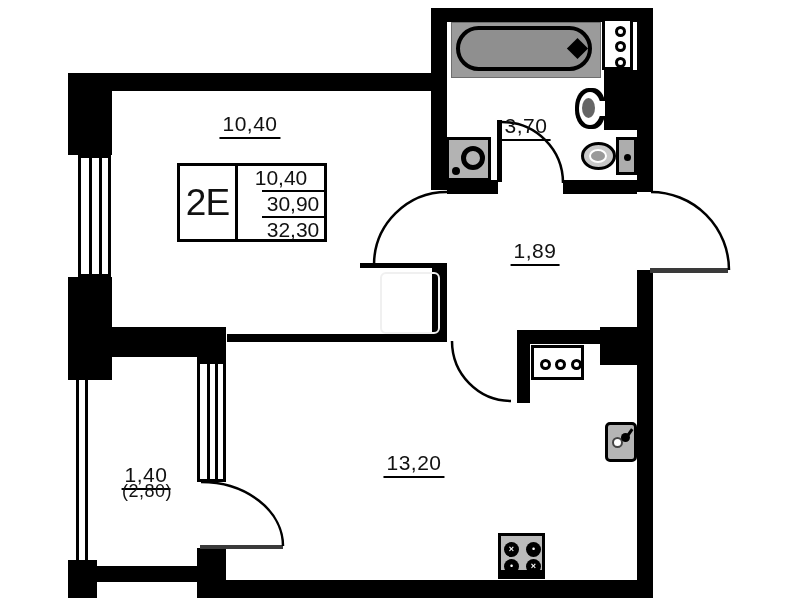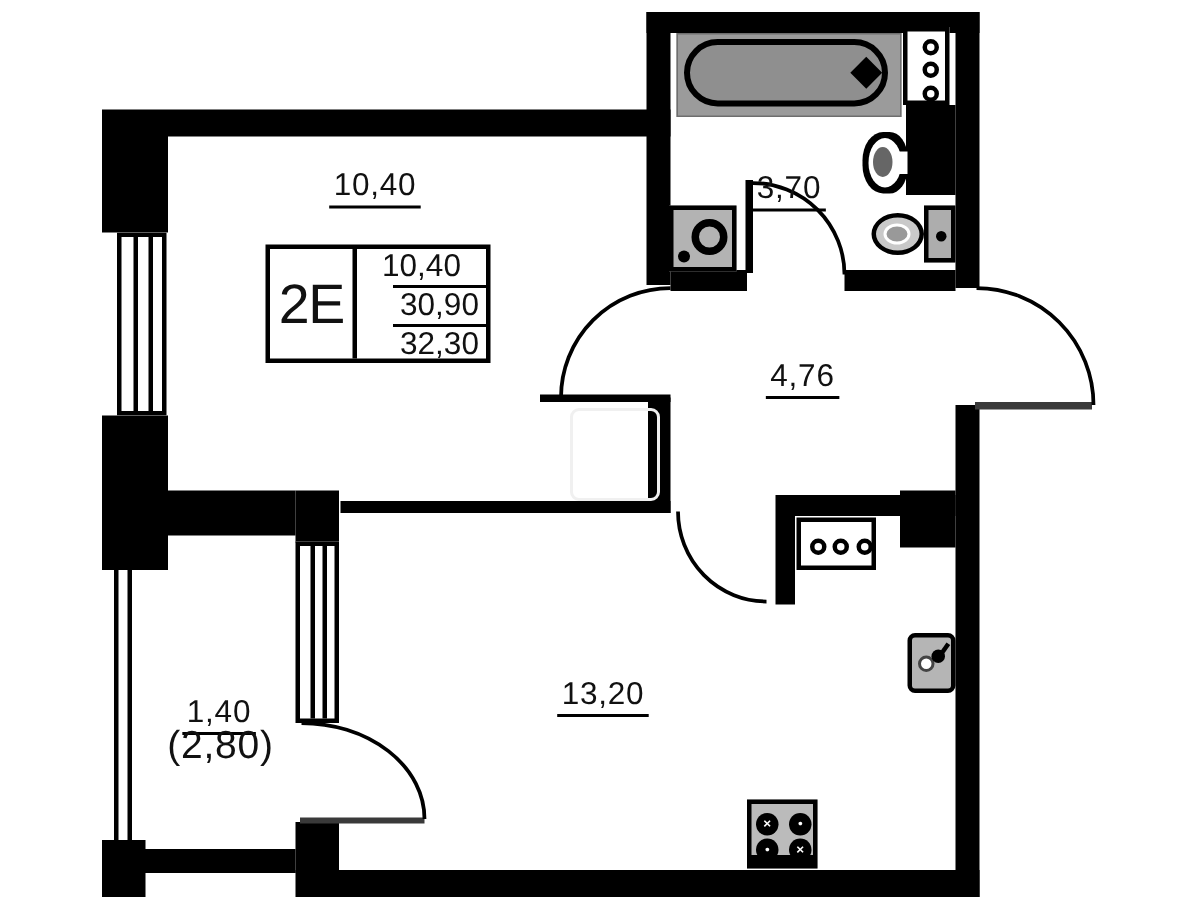--- a/index.html
+++ b/index.html
@@ -3,21 +3,21 @@
 <meta charset="utf-8">
 <style>
   html,body{margin:0;padding:0;background:#fff;}
   body{font-family:"Liberation Sans", sans-serif;color:#111;}
   .plan{position:relative;width:799px;height:600px;background:#fff;overflow:hidden;}
   .w{position:absolute;background:#000;}
   .thin{position:absolute;background:#000;}
   
   .rlabel{position:absolute;transform:translateX(-50%);font-size:21px;letter-spacing:.5px;
           border-bottom:2px solid #000;padding:0 3px 1px 3px;white-space:nowrap;}
-  .rlabel2{position:absolute;transform:translateX(-50%);font-size:26px;letter-spacing:.5px;white-space:nowrap;}
+  .rlabel2{position:absolute;transform:translateX(-50%);font-size:18px;letter-spacing:.5px;white-space:nowrap;}
   
   .infobox{position:absolute;left:177px;top:163px;width:150px;height:79px;border:3px solid #000;
            display:flex;background:#fff;box-sizing:border-box;text-align:right;}
   .infobox .typecell{width:58px;border-right:3px solid #000;display:flex;align-items:center;justify-content:center;
            font-size:37px;letter-spacing:-1px;box-sizing:border-box;}
   .infobox .rows{flex:1;display:flex;flex-direction:column;}
   .infobox .rows div{flex:1;display:flex;align-items:center;justify-content:center;font-size:21px;box-sizing:border-box;}
   .infobox .rows div + div{border-top:2px solid #000;margin-left:24px;}
   
   .window{position:absolute;background:#fff;border:3px solid #000;box-sizing:border-box;}
@@ -164,20 +164,20 @@
     <div class="typecell">2E</div>
     <div class="rows">
       <div>10,40</div>
       <div>30,90</div>
       <div>32,30</div>
     </div>
   </div>
 
   <div class="rlabel" style="left:526px;top:88px;margin-top:26px;">3,70</div>
 
-  <div class="rlabel" style="left:535px;top:239px;">4,76</div>
+  <div class="rlabel" style="left:535px;top:239px;">1,89</div>
 
-  <div class="rlabel" style="left:402px;top:451px;">13,20</div>
+  <div class="rlabel" style="left:414px;top:451px;">13,20</div>
 
   <div class="rlabel" style="left:146px;top:463px;">1,40</div>
   <div class="rlabel2" style="left:147px;top:481px;">(2,80)</div>
 
 </div>
 
 </body></html>

